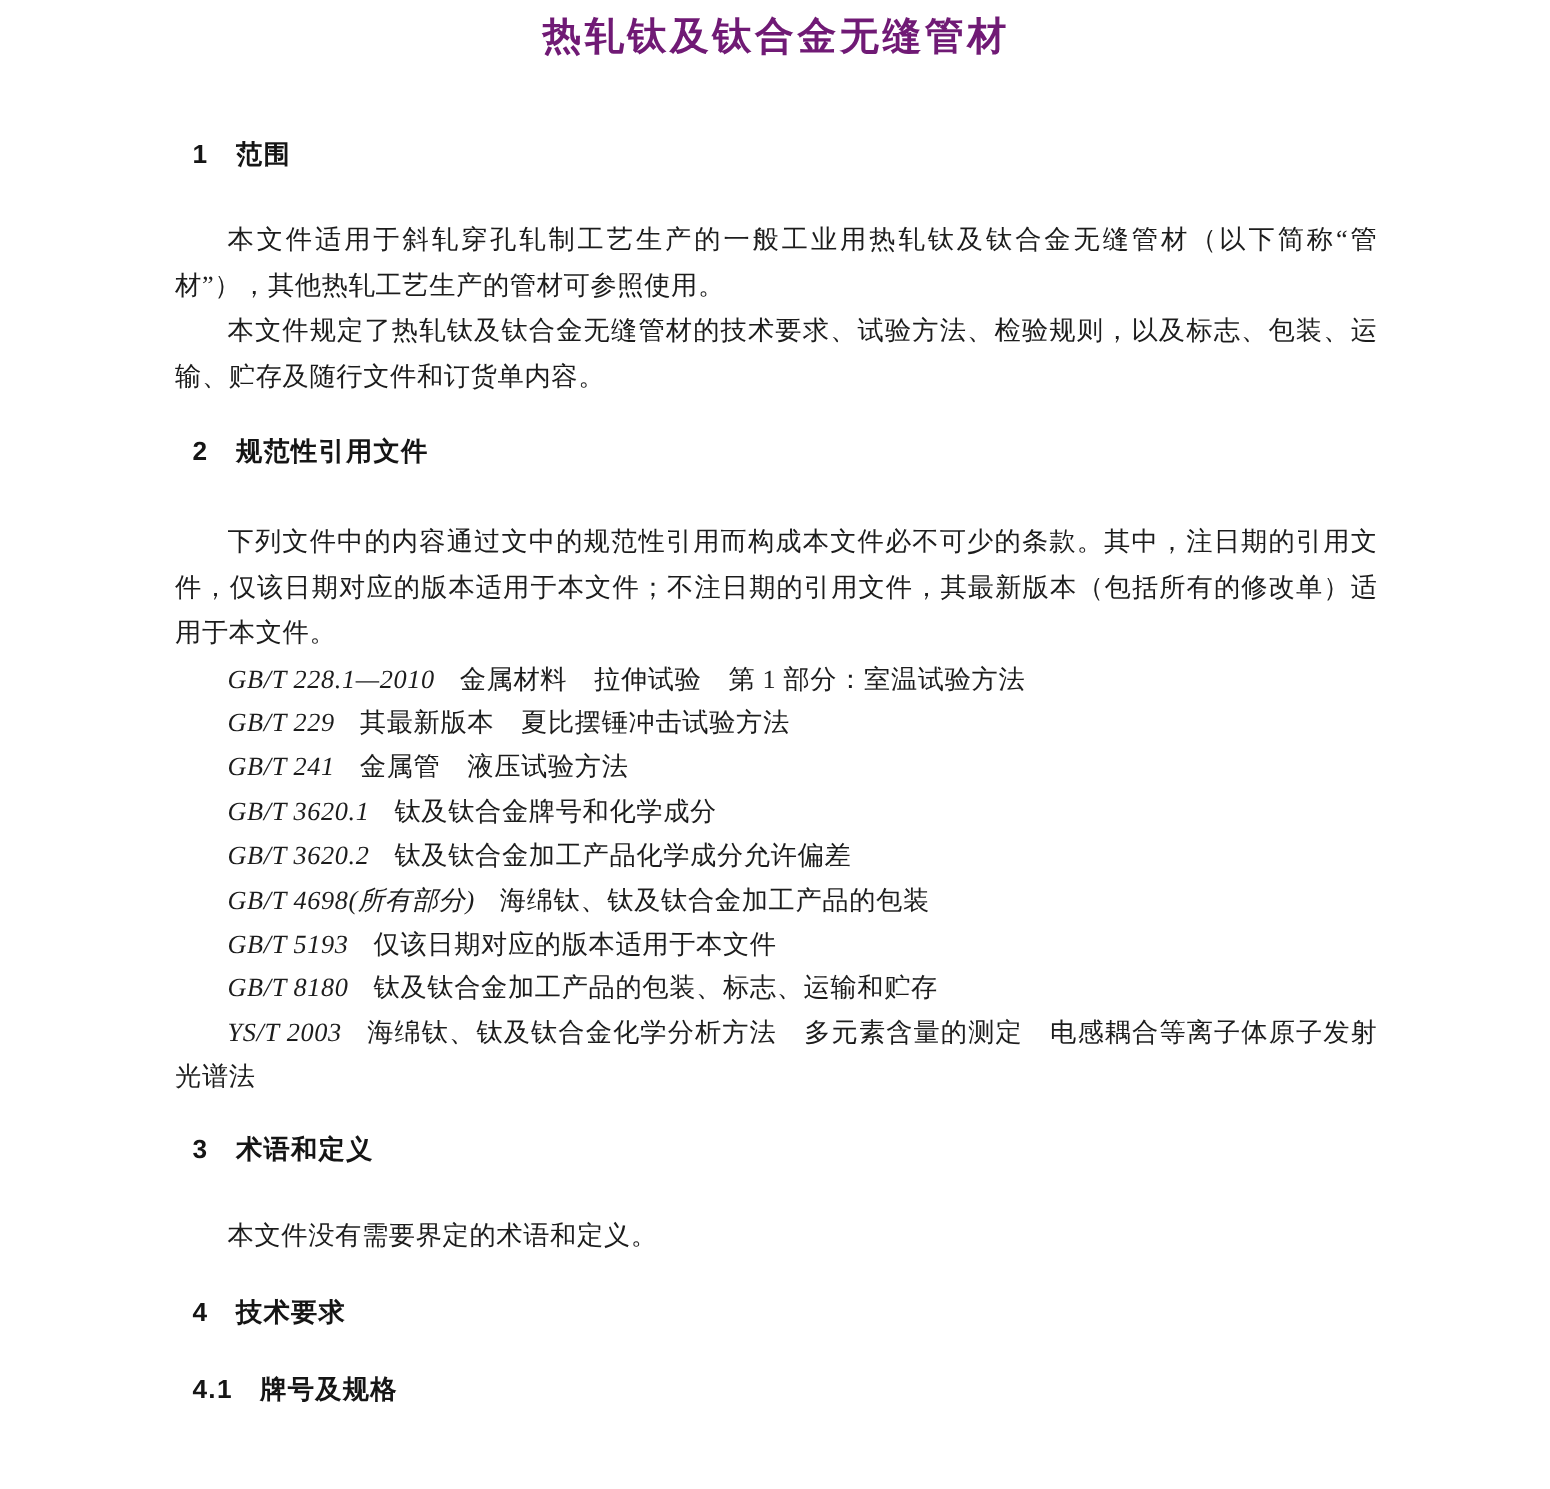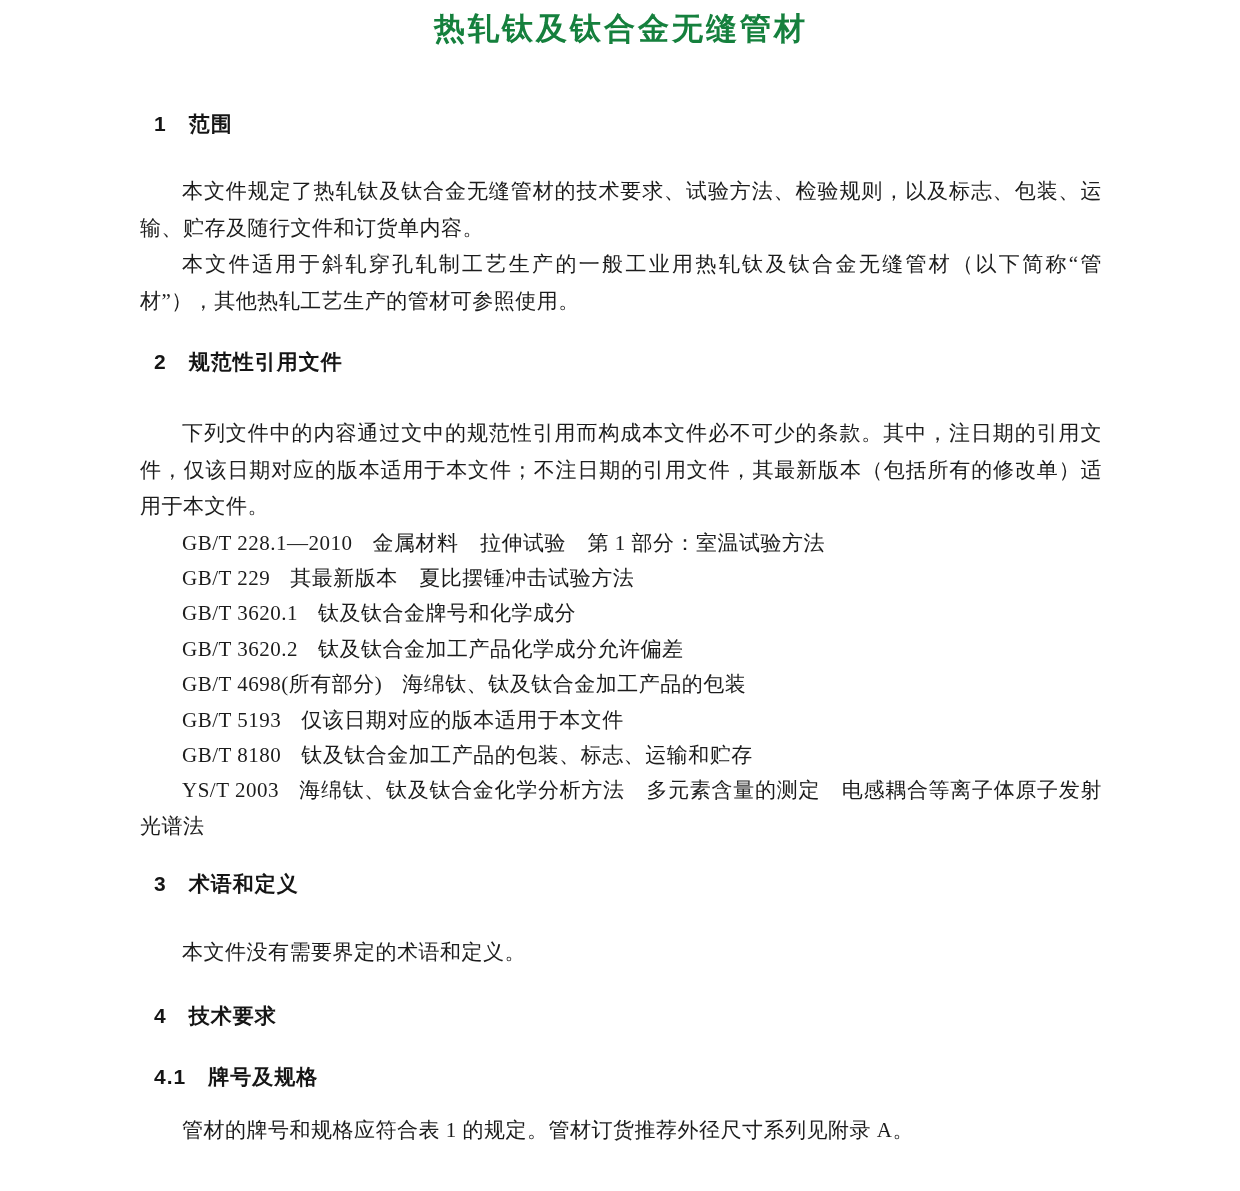--- a/index.html
+++ b/index.html
@@ -21,21 +21,21 @@
   }
   .doc-title {
     margin: 0;
     padding-top: 9px;
     text-align: center;
     font-family: "Liberation Sans", sans-serif;
     font-weight: 700;
     font-size: 31px;
     line-height: 40px;
     letter-spacing: 3px;
-    color: #15803d;
+    color: #701a75;
   }
   .sec-heading {
     margin: 14px;
     font-family: "Liberation Sans", sans-serif;
     font-weight: 700;
     font-size: 21px;
     line-height: 24px;
     color: #151515;
     letter-spacing: 1px;
   }
@@ -54,20 +54,21 @@
   .ref-line {
     margin: 0;
     font-size: 21px;
     line-height: 35.4px;
     text-indent: 2em;
     text-align: justify;
     letter-spacing: 0.5px;
   }
   .ref-code {
     margin-right: 0.95em;
+    font-style: italic;
   }
   
   .m-sec1-heading   { margin-top: 63px; }
   .m-sec1-paras     { margin-top: 37px; }
   .m-sec2-heading   { margin-top: 31px; }
   .m-sec2-para      { margin-top: 41px; }
   .m-refs           { margin-top: 1px; }
   .m-sec3-heading   { margin-top: 28px; }
   .m-sec3-para      { margin-top: 38px; }
   .m-sec4-heading   { margin-top: 33px; }
@@ -79,33 +80,34 @@
 
 <div class="page">
   <div class="content">
 
     <h1 class="doc-title">热轧钛及钛合金无缝管材</h1>
 
     <h2 class="sec-heading m-sec1-heading">
       <span class="sec-num">1</span><span>范围</span>
     </h2>
     <div class="m-sec1-paras">
+      <p class="body-para">本文件适用于斜轧穿孔轧制工艺生产的一般工业用热轧钛及钛合金无缝管材（以下简称“管材”），其他热轧工艺生产的管材可参照使用。</p>
       <p class="body-para">本文件规定了热轧钛及钛合金无缝管材的技术要求、试验方法、检验规则，以及标志、包装、运输、贮存及随行文件和订货单内容。</p>
-      <p class="body-para">本文件适用于斜轧穿孔轧制工艺生产的一般工业用热轧钛及钛合金无缝管材（以下简称“管材”），其他热轧工艺生产的管材可参照使用。</p>
     </div>
 
     <h2 class="sec-heading m-sec2-heading">
       <span class="sec-num">2</span><span>规范性引用文件</span>
     </h2>
     <div class="m-sec2-para">
       <p class="body-para">下列文件中的内容通过文中的规范性引用而构成本文件必不可少的条款。其中，注日期的引用文件，仅该日期对应的版本适用于本文件；不注日期的引用文件，其最新版本（包括所有的修改单）适用于本文件。</p>
     </div>
     <div class="m-refs">
       <p class="ref-line"><span class="ref-code">GB/T 228.1—2010</span><span>金属材料　拉伸试验　第 1 部分：室温试验方法</span></p>
       <p class="ref-line"><span class="ref-code">GB/T 229</span><span>其最新版本　夏比摆锤冲击试验方法</span></p>
+      <p class="ref-line"><span class="ref-code">GB/T 241</span><span>金属管　液压试验方法</span></p>
       <p class="ref-line"><span class="ref-code">GB/T 3620.1</span><span>钛及钛合金牌号和化学成分</span></p>
       <p class="ref-line"><span class="ref-code">GB/T 3620.2</span><span>钛及钛合金加工产品化学成分允许偏差</span></p>
       <p class="ref-line"><span class="ref-code">GB/T 4698(所有部分)</span><span>海绵钛、钛及钛合金加工产品的包装</span></p>
       <p class="ref-line"><span class="ref-code">GB/T 5193</span><span>仅该日期对应的版本适用于本文件</span></p>
       <p class="ref-line"><span class="ref-code">GB/T 8180</span><span>钛及钛合金加工产品的包装、标志、运输和贮存</span></p>
       <p class="ref-line"><span class="ref-code">YS/T 2003</span><span>海绵钛、钛及钛合金化学分析方法　多元素含量的测定　电感耦合等离子体原子发射光谱法</span></p>
     </div>
 
     <h2 class="sec-heading m-sec3-heading">
       <span class="sec-num">3</span><span>术语和定义</span>
@@ -113,18 +115,15 @@
     <div class="m-sec3-para">
       <p class="body-para">本文件没有需要界定的术语和定义。</p>
     </div>
 
     <h2 class="sec-heading m-sec4-heading">
       <span class="sec-num">4</span><span>技术要求</span>
     </h2>
     <h3 class="sec-heading m-sec41-heading">
       <span class="sec-num">4.1</span><span>牌号及规格</span>
     </h3>
-    <div class="m-sec41-para">
-      <p class="body-para">管材的牌号和规格应符合表 1 的规定。管材订货推荐外径尺寸系列见附录 A。</p>
-    </div>
 
   </div>
 </div>
 
 </body></html>

